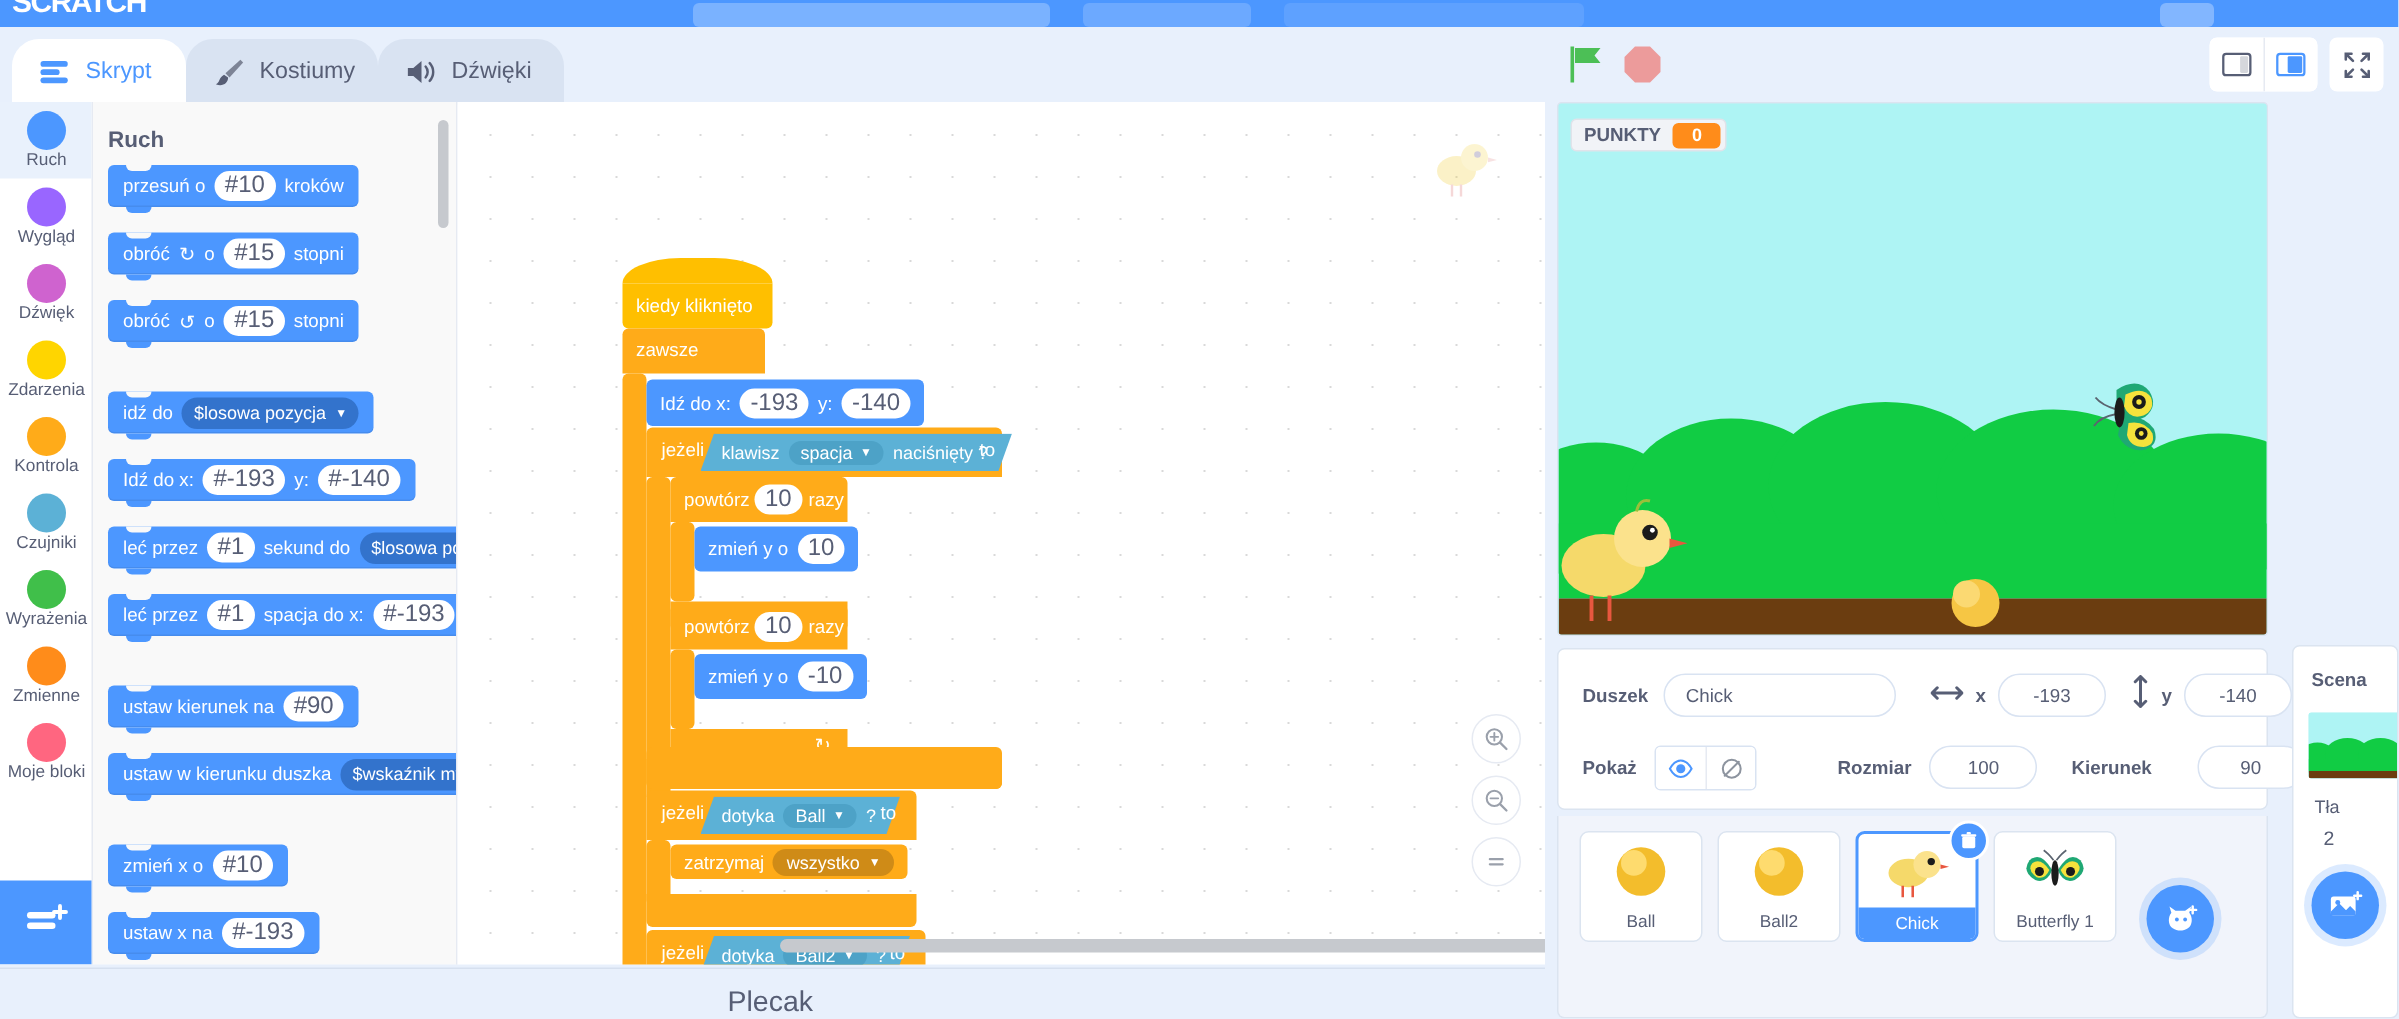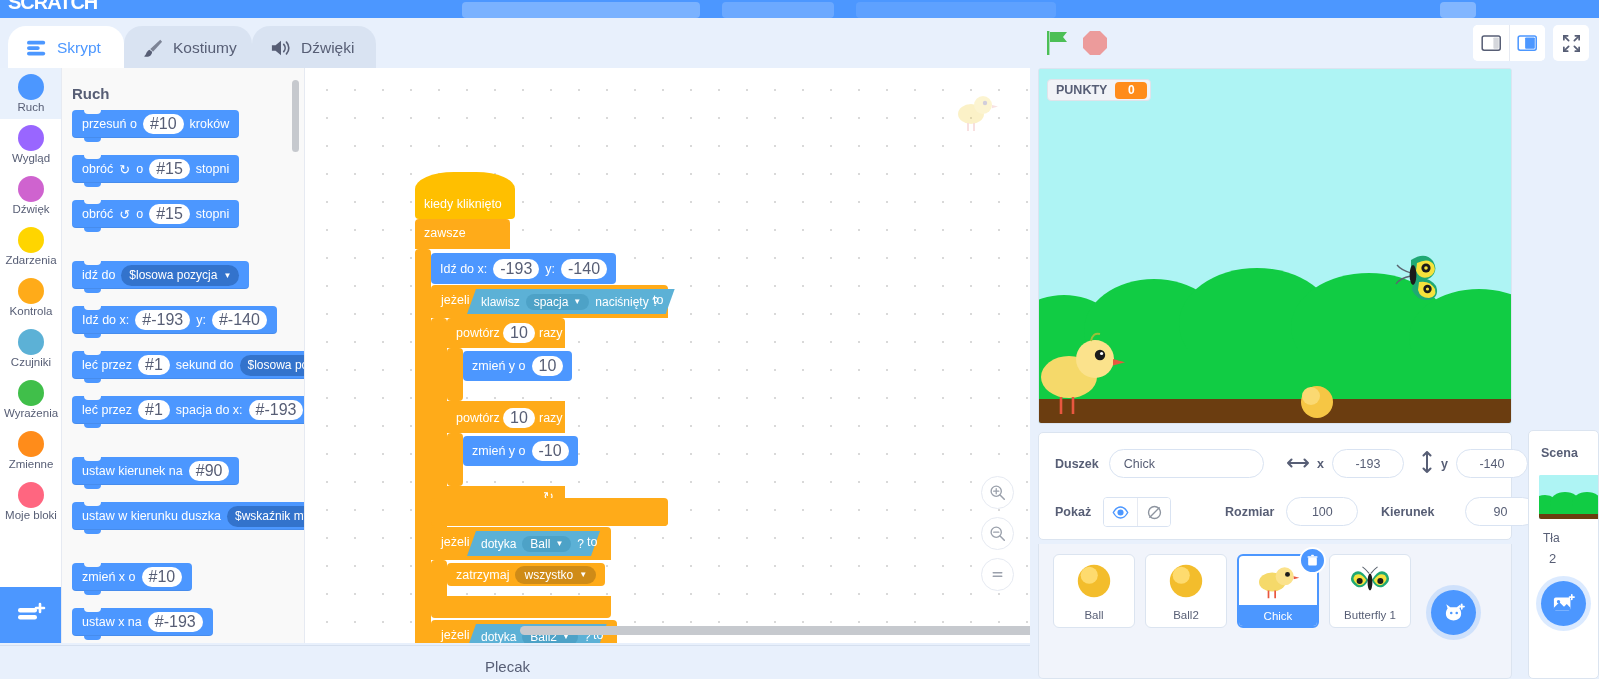--- a/index.html
+++ b/index.html
@@ -165,21 +165,21 @@
   .ddo { background: #cf8b17; border-radius: 11px; color:#fff; padding: 2px 9px; display:inline-flex; align-items:center; gap:6px; font-size: 12px;}
   .loopar { font-size: 13px; }
 
   
   .backpack {
     position: absolute; left: 0; top: 645px; width: 1030px; height: 34px;
     background: #e8f0fc; border-top: 1px solid #d6e0ef;
   }
   .bpword {
     position: absolute; left: 485px; top: 12px;
-    font-size: 15px; color: #575e75;
+    font-size: 19px; color: #575e75;
   }
 
   
   .stagecol {
     position: absolute; left: 1030px; top: 68px; width: 492px; height: 611px;
     background: #e8f0fc;
   }
   .stage {
     position: absolute; left: 8px; top: 0px; width: 474px; height: 356px;
     background: #aef4f4; border: 1px solid #dbe4f0; border-radius: 3px; overflow: hidden;

